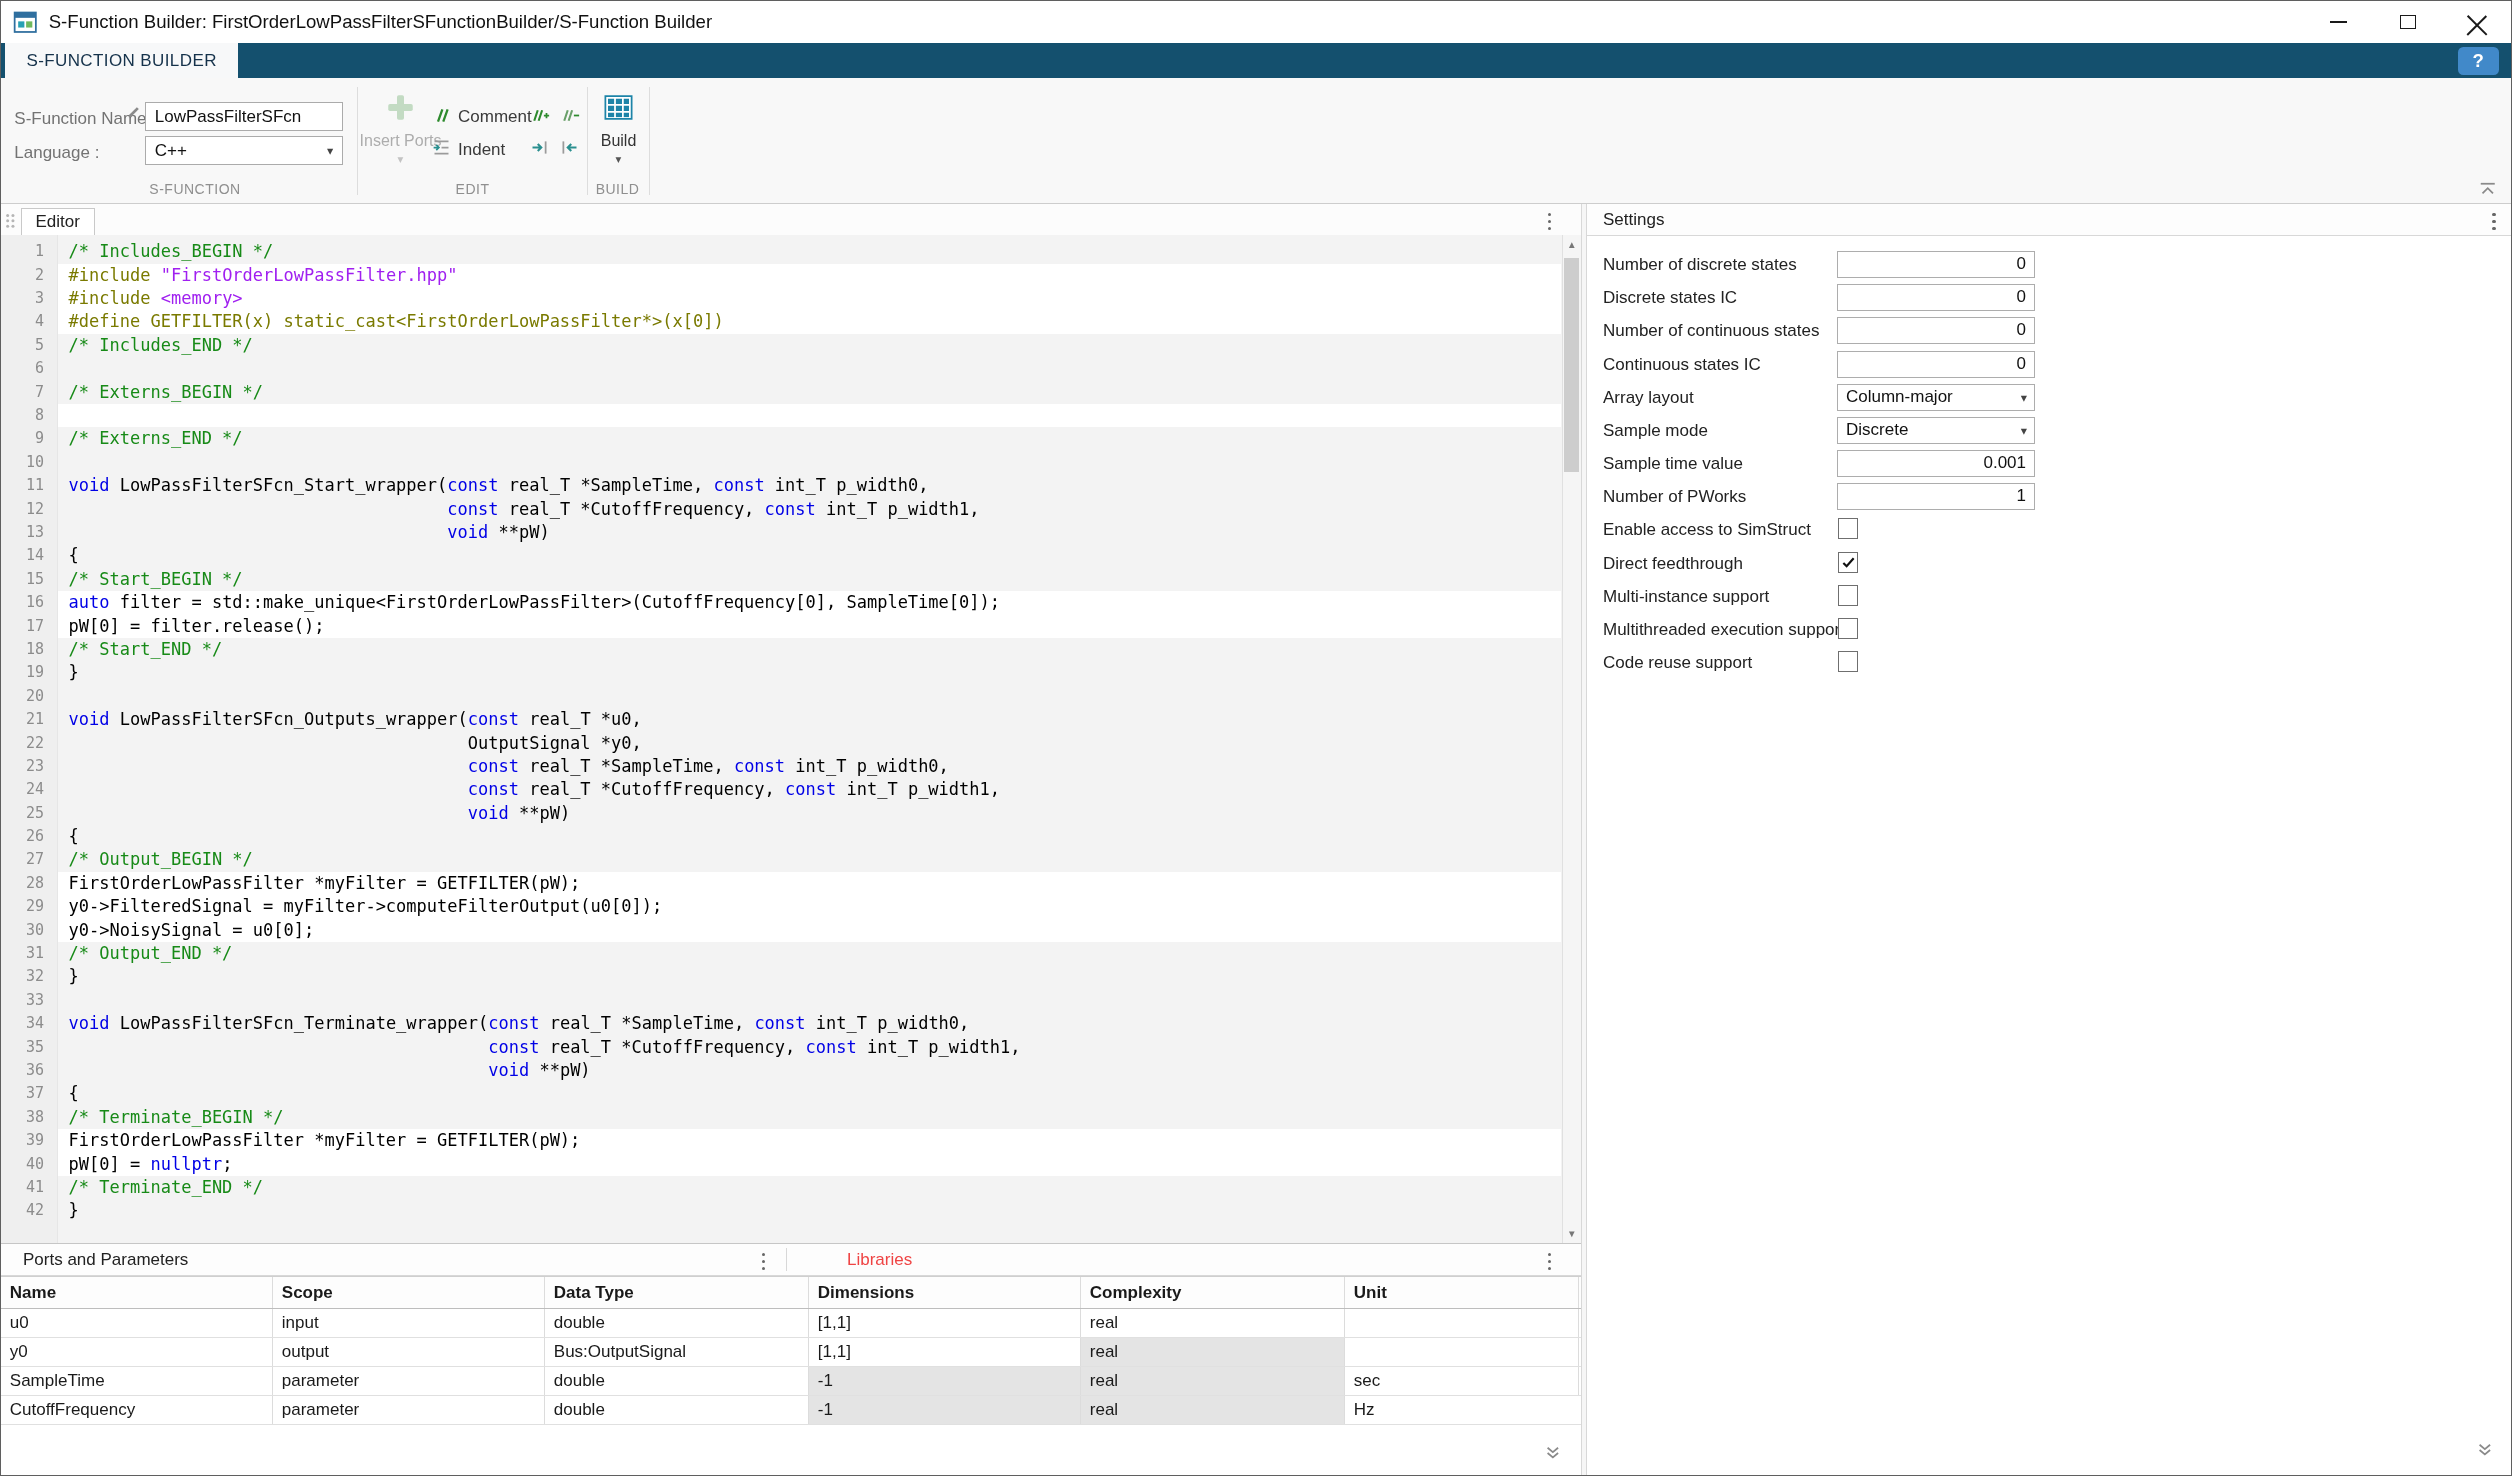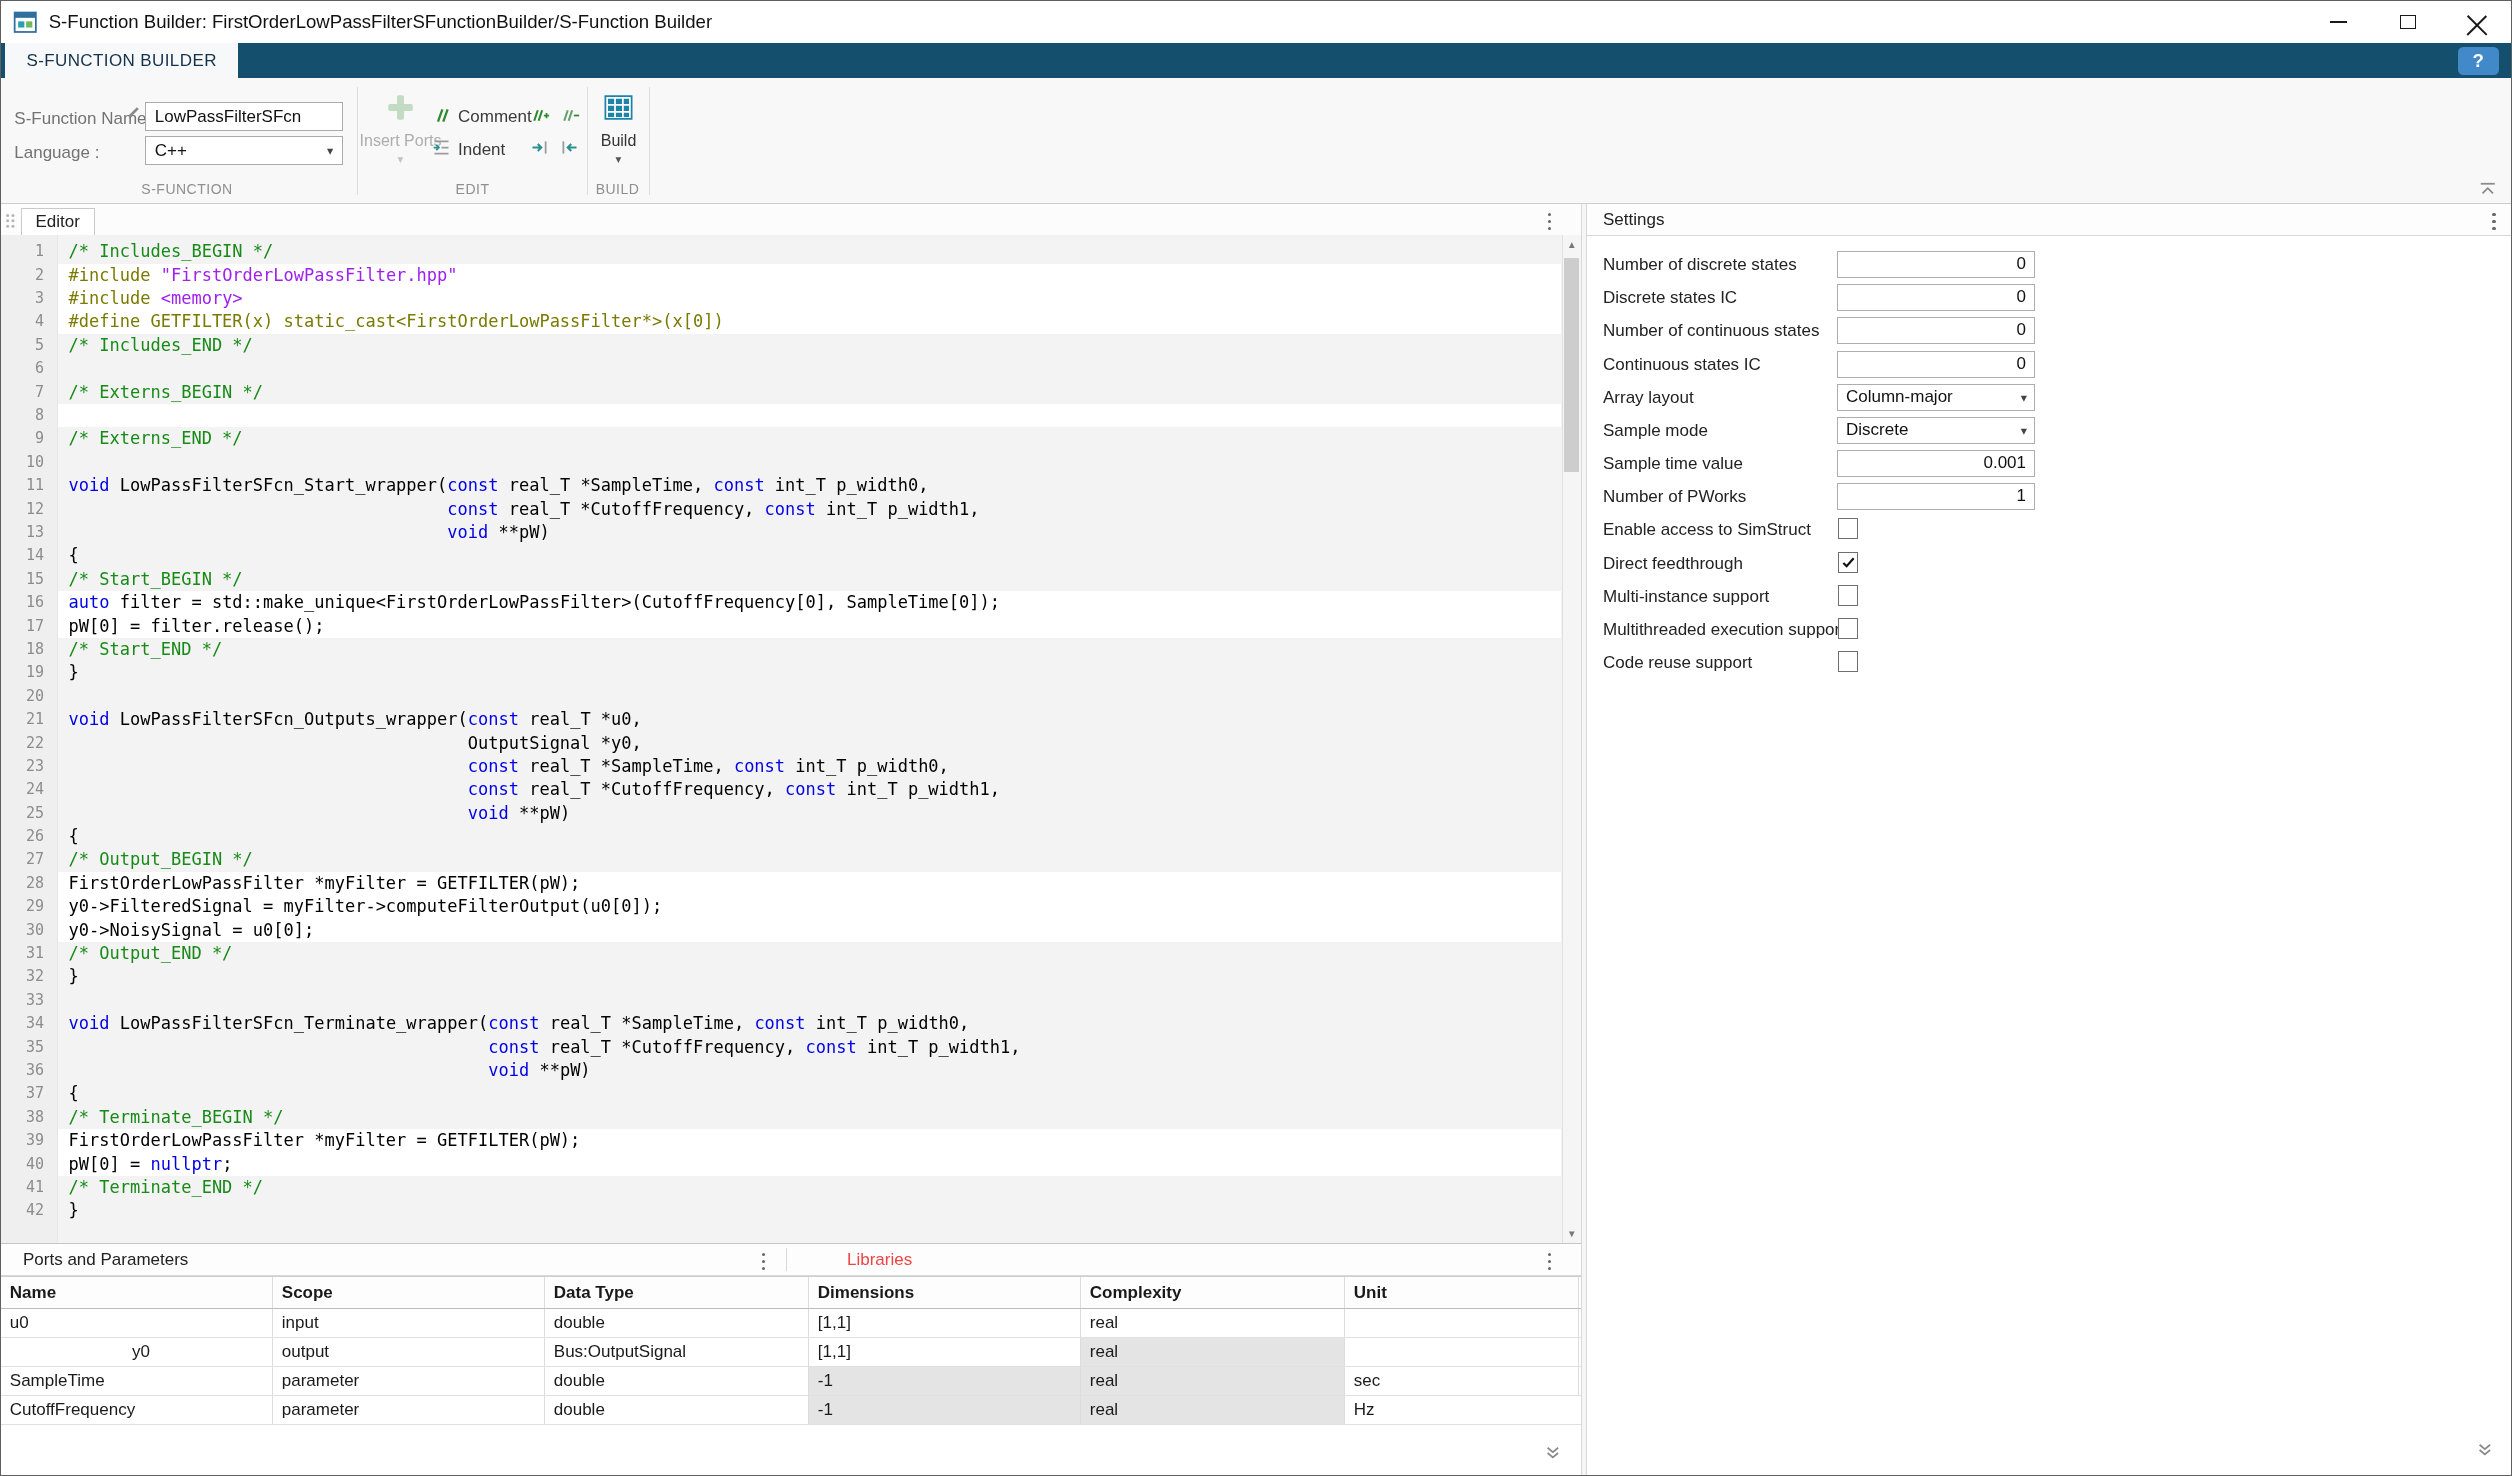--- a/index.html
+++ b/index.html
@@ -147,21 +147,21 @@
         <path d="M2 14 L4.8 13.4 L13.5 4.7 L11.3 2.5 L2.6 11.2 Z" fill="#8a8a8a"></path>
       </svg>
   </span>
 
   <input id="sfname-input" value="LowPassFilterSFcn" style="">
   <span class="tb-label" style="left:13.3px; top:65px;"><span>Language</span> <span>:</span></span>
   <div id="lang-select">
     <span>C++</span>
     <span class="chev" style="right:8.8px;">▾</span>
   </div>
-  <span class="sec-caption" style="left:0; width:356px;padding-left:16px;">S-FUNCTION</span>
+  <span class="sec-caption" style="left:8px; width:356px;padding-left:16px;">S-FUNCTION</span>
   <div class="tb-divider" style="left:356px;"></div>
 
   <div class="big-btn disabled" style="left:351px;">
     <span>
       <svg width="35" height="35" viewBox="0 0 40 40" opacity="0.5">
         <rect x="16" y="6" width="8" height="28" rx="2" fill="#8fbf8f"></rect>
         <rect x="6" y="16" width="28" height="8" rx="2" fill="#8fbf8f"></rect>
       </svg>
     </span>
     <span class="bb-label">Insert Ports</span>
@@ -464,21 +464,21 @@
     <div id="pp-tbody">
         <div class="pp-row">
           <div class="pp-cell" style="width: 272px;">u0</div>
           <div class="pp-cell" style="width: 272px;">input</div>
           <div class="pp-cell" style="width: 264px;">double</div>
           <div class="pp-cell" style="width: 272px;">[1,1]</div>
           <div class="pp-cell" style="width: 264px;">real</div>
           <div class="pp-cell" style="width: 234px;"></div>
         </div>
         <div class="pp-row">
-          <div class="pp-cell" style="width: 272px; text-align: center;">y0</div>
+          <div class="pp-cell" style="width: 272px;">y0</div>
           <div class="pp-cell" style="width: 272px;">output</div>
           <div class="pp-cell" style="width: 264px;">Bus:OutputSignal</div>
           <div class="pp-cell" style="width: 272px;">[1,1]</div>
           <div class="pp-cell dis" style="width: 264px;">real</div>
           <div class="pp-cell" style="width: 234px;"></div>
         </div>
         <div class="pp-row">
           <div class="pp-cell" style="width: 272px;">SampleTime</div>
           <div class="pp-cell" style="width: 272px;">parameter</div>
           <div class="pp-cell" style="width: 264px;">double</div>

